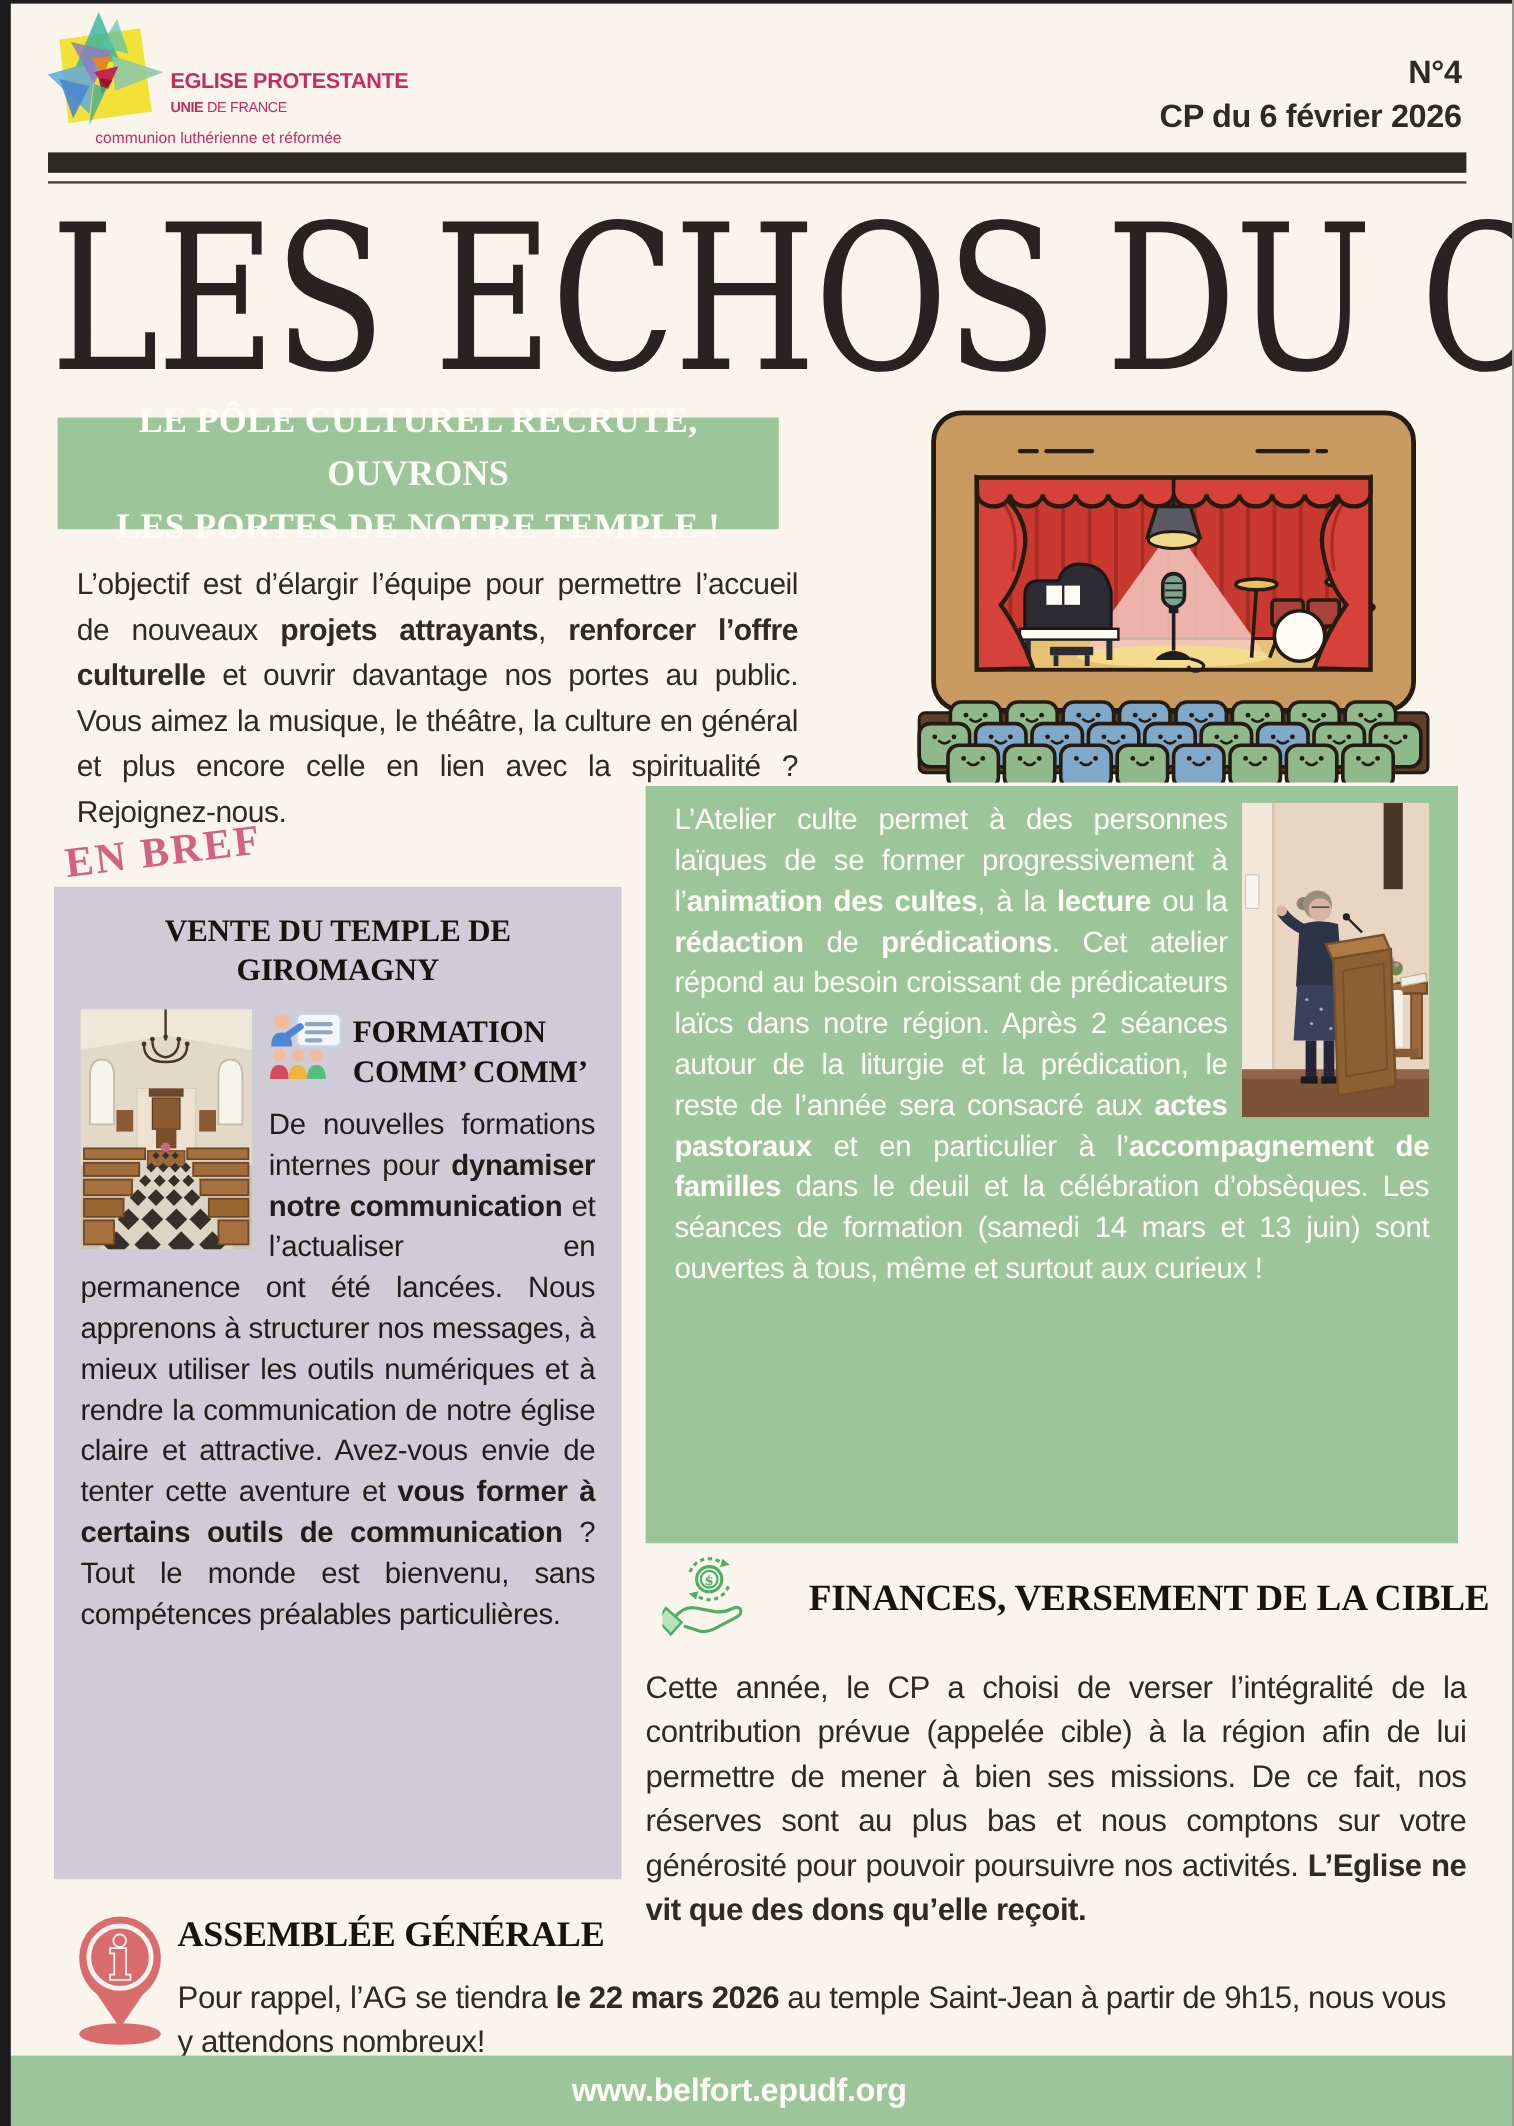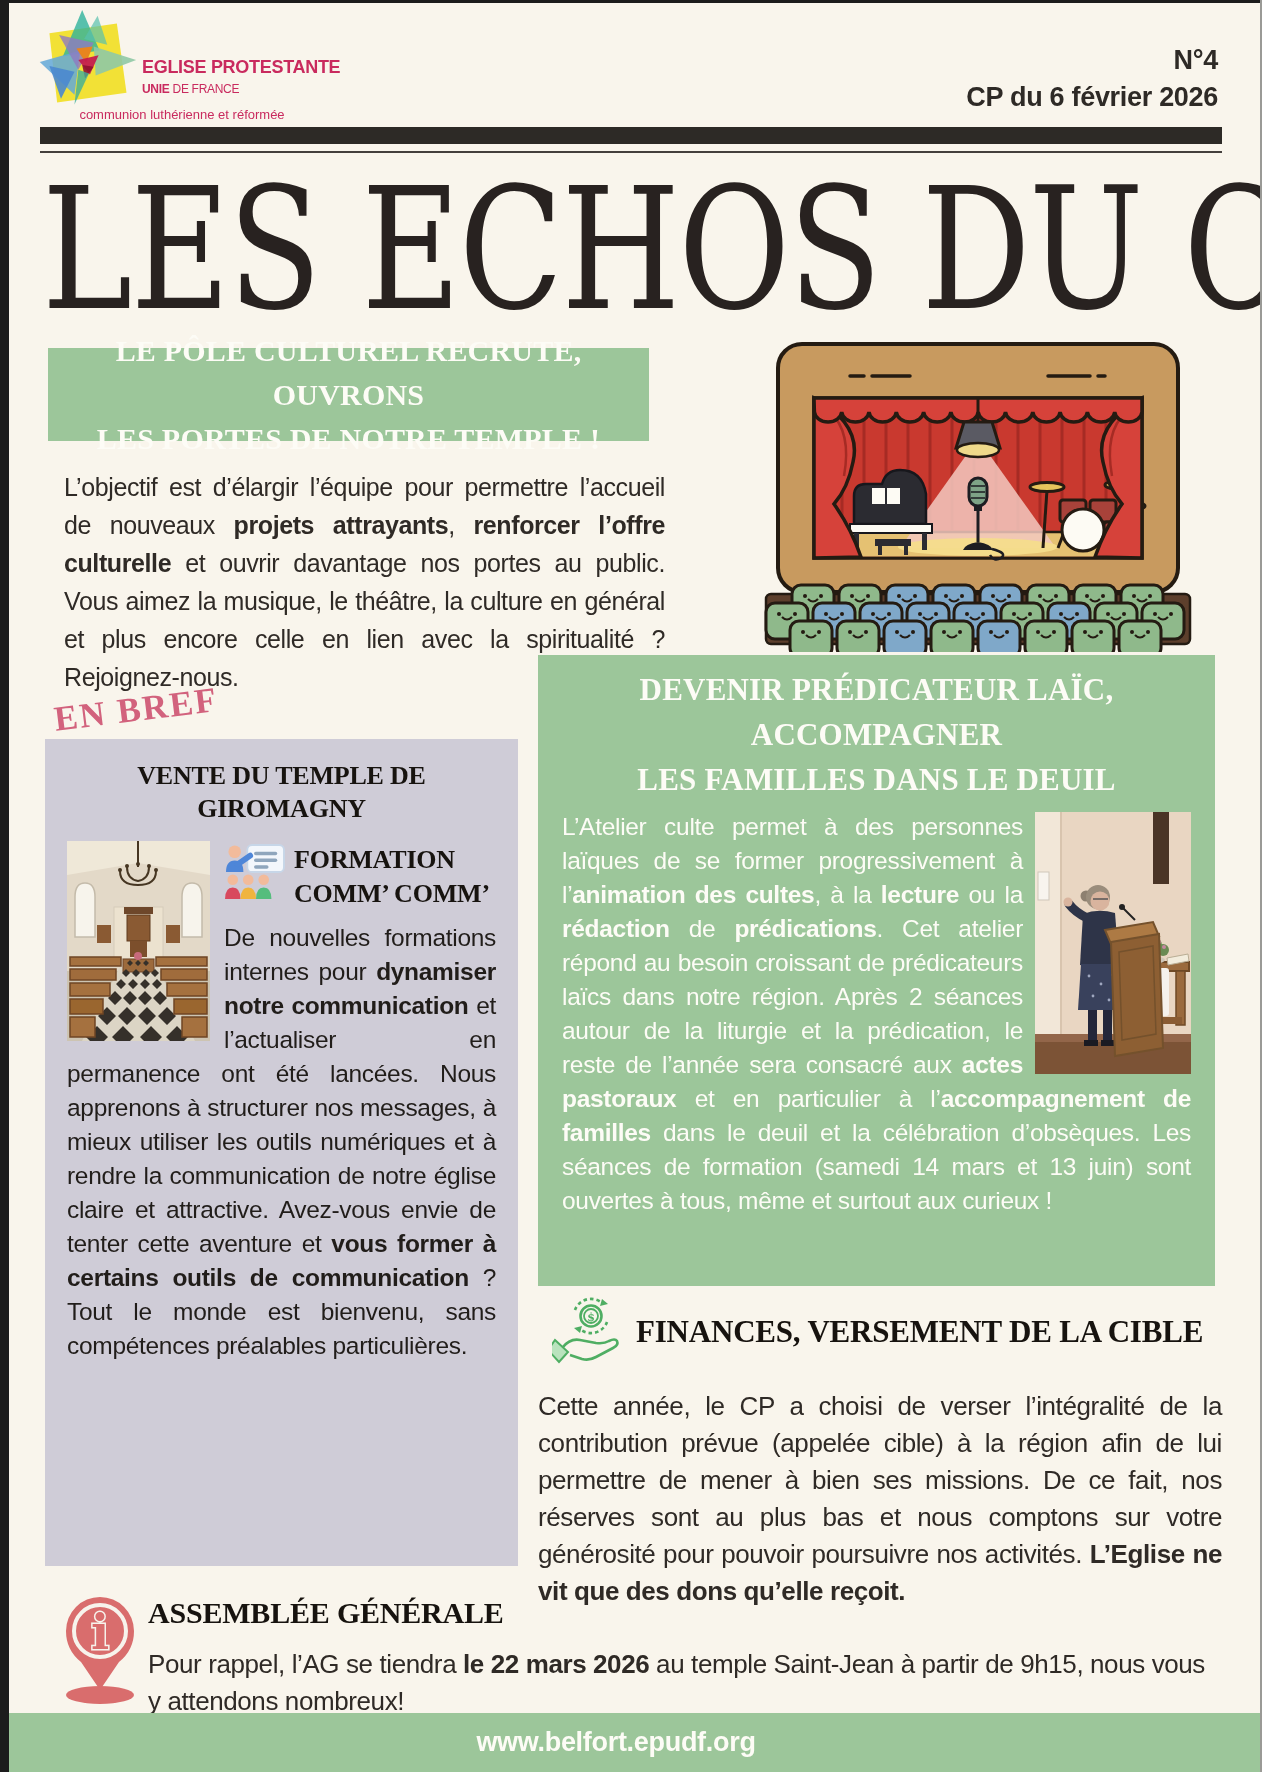--- a/index.html
+++ b/index.html
@@ -56,21 +56,21 @@
   
   .green-panel{left:538px;top:655px;width:677px;height:631px;background:#9cc69a;box-sizing:border-box;
                padding:12px 24px 0 24px;overflow:hidden;}
   .pred-title .banner-line{font-size:31px;line-height:45px;}
   .pred-title{margin-bottom:8px;}
   .pulpit-fig{float:right;width:156px;height:262px;margin:2px 0 6px 12px;}
   .green-par{font-size:24.5px;line-height:34px;text-align:justify;color:#fdfcf6;letter-spacing:-0.3px;}
 
   
   .fin-head{left:552px;top:1294px;display:flex;align-items:center;gap:10px;}
-  .fin-head .hlabel{font-size:31px;letter-spacing:-0.2px;}
+  .fin-head .hlabel{font-size:31px;letter-spacing:-0.2px;margin-left:38px;}
   .fin-icon{width:74px;height:76px;flex:0 0 auto;}
   .fin-par{left:538px;top:1388px;width:684px;font-size:26px;line-height:37px;text-align:justify;letter-spacing:-0.4px;}
 
   
   .ag-icon{left:56px;top:1592px;width:88px;height:113px;}
   .ag-h{left:148px;top:1596px;font-size:30px;letter-spacing:-0.2px;}
   .ag-par{left:148px;top:1646px;width:1074px;font-size:26px;line-height:37px;letter-spacing:-0.4px;}
 
   
   .footer{left:0;top:1713px;width:1262px;height:59px;background:#9cc69a;text-align:center;box-sizing:border-box;padding-right:30px;}
@@ -305,24 +305,20 @@
         <path d="M1 58 Q1 46 9 46 Q17 46 17 58 Z" fill="#d8495e"></path>
         <path d="M17 58 Q17 46 25 46 Q33 46 33 58 Z" fill="#f0b43e"></path>
         <path d="M33 58 Q33 46 41 46 Q49 46 49 58 Z" fill="#55bd7d"></path>
       </svg>
       <span class="h-serif hlabel">FORMATION COMM’ COMM’</span>
     </div>
     <p class="panel-par" style="margin:0;"><span>De nouvelles formations internes pour </span><b>dynamiser notre communication</b><span> et l’actualiser en permanence ont été lancées. Nous apprenons à structurer nos messages, à mieux utiliser les outils numériques et à rendre la communication de notre église claire et attractive. Avez-vous envie de tenter cette aventure et </span><b>vous former à certains outils de communication</b><span> ? Tout le monde est bienvenu, sans compétences préalables particulières.</span></p>
   </div>
 
   <div class="abs green-panel">
-    <div class="pred-title">
-      <div class="banner-line">DEVENIR PRÉDICATEUR LAÏC, ACCOMPAGNER</div>
-      <div class="banner-line">LES FAMILLES DANS LE DEUIL</div>
-    </div>
     <svg class="pulpit-fig" viewBox="0 0 156 262" aria-hidden="true">
       <rect width="156" height="262" fill="#e9d6c2"></rect>
       <rect x="0" y="0" width="26" height="262" fill="#f2e7d8"></rect>
       <line x1="26" y1="0" x2="26" y2="262" stroke="#d8c4ae" stroke-width="2"></line>
       <rect x="3" y="60" width="11" height="28" fill="#f8f4ee" stroke="#cfc7ba"></rect>
       <rect x="118" y="0" width="16" height="72" fill="#4a3526"></rect>
       <rect x="0" y="228" width="156" height="34" fill="#7c5336"></rect>
       <rect x="0" y="222" width="156" height="8" fill="#93664a"></rect>
 
       <rect x="96" y="150" width="58" height="9" fill="#9a6a3d" stroke="#6f4a26" stroke-width="2"></rect>

